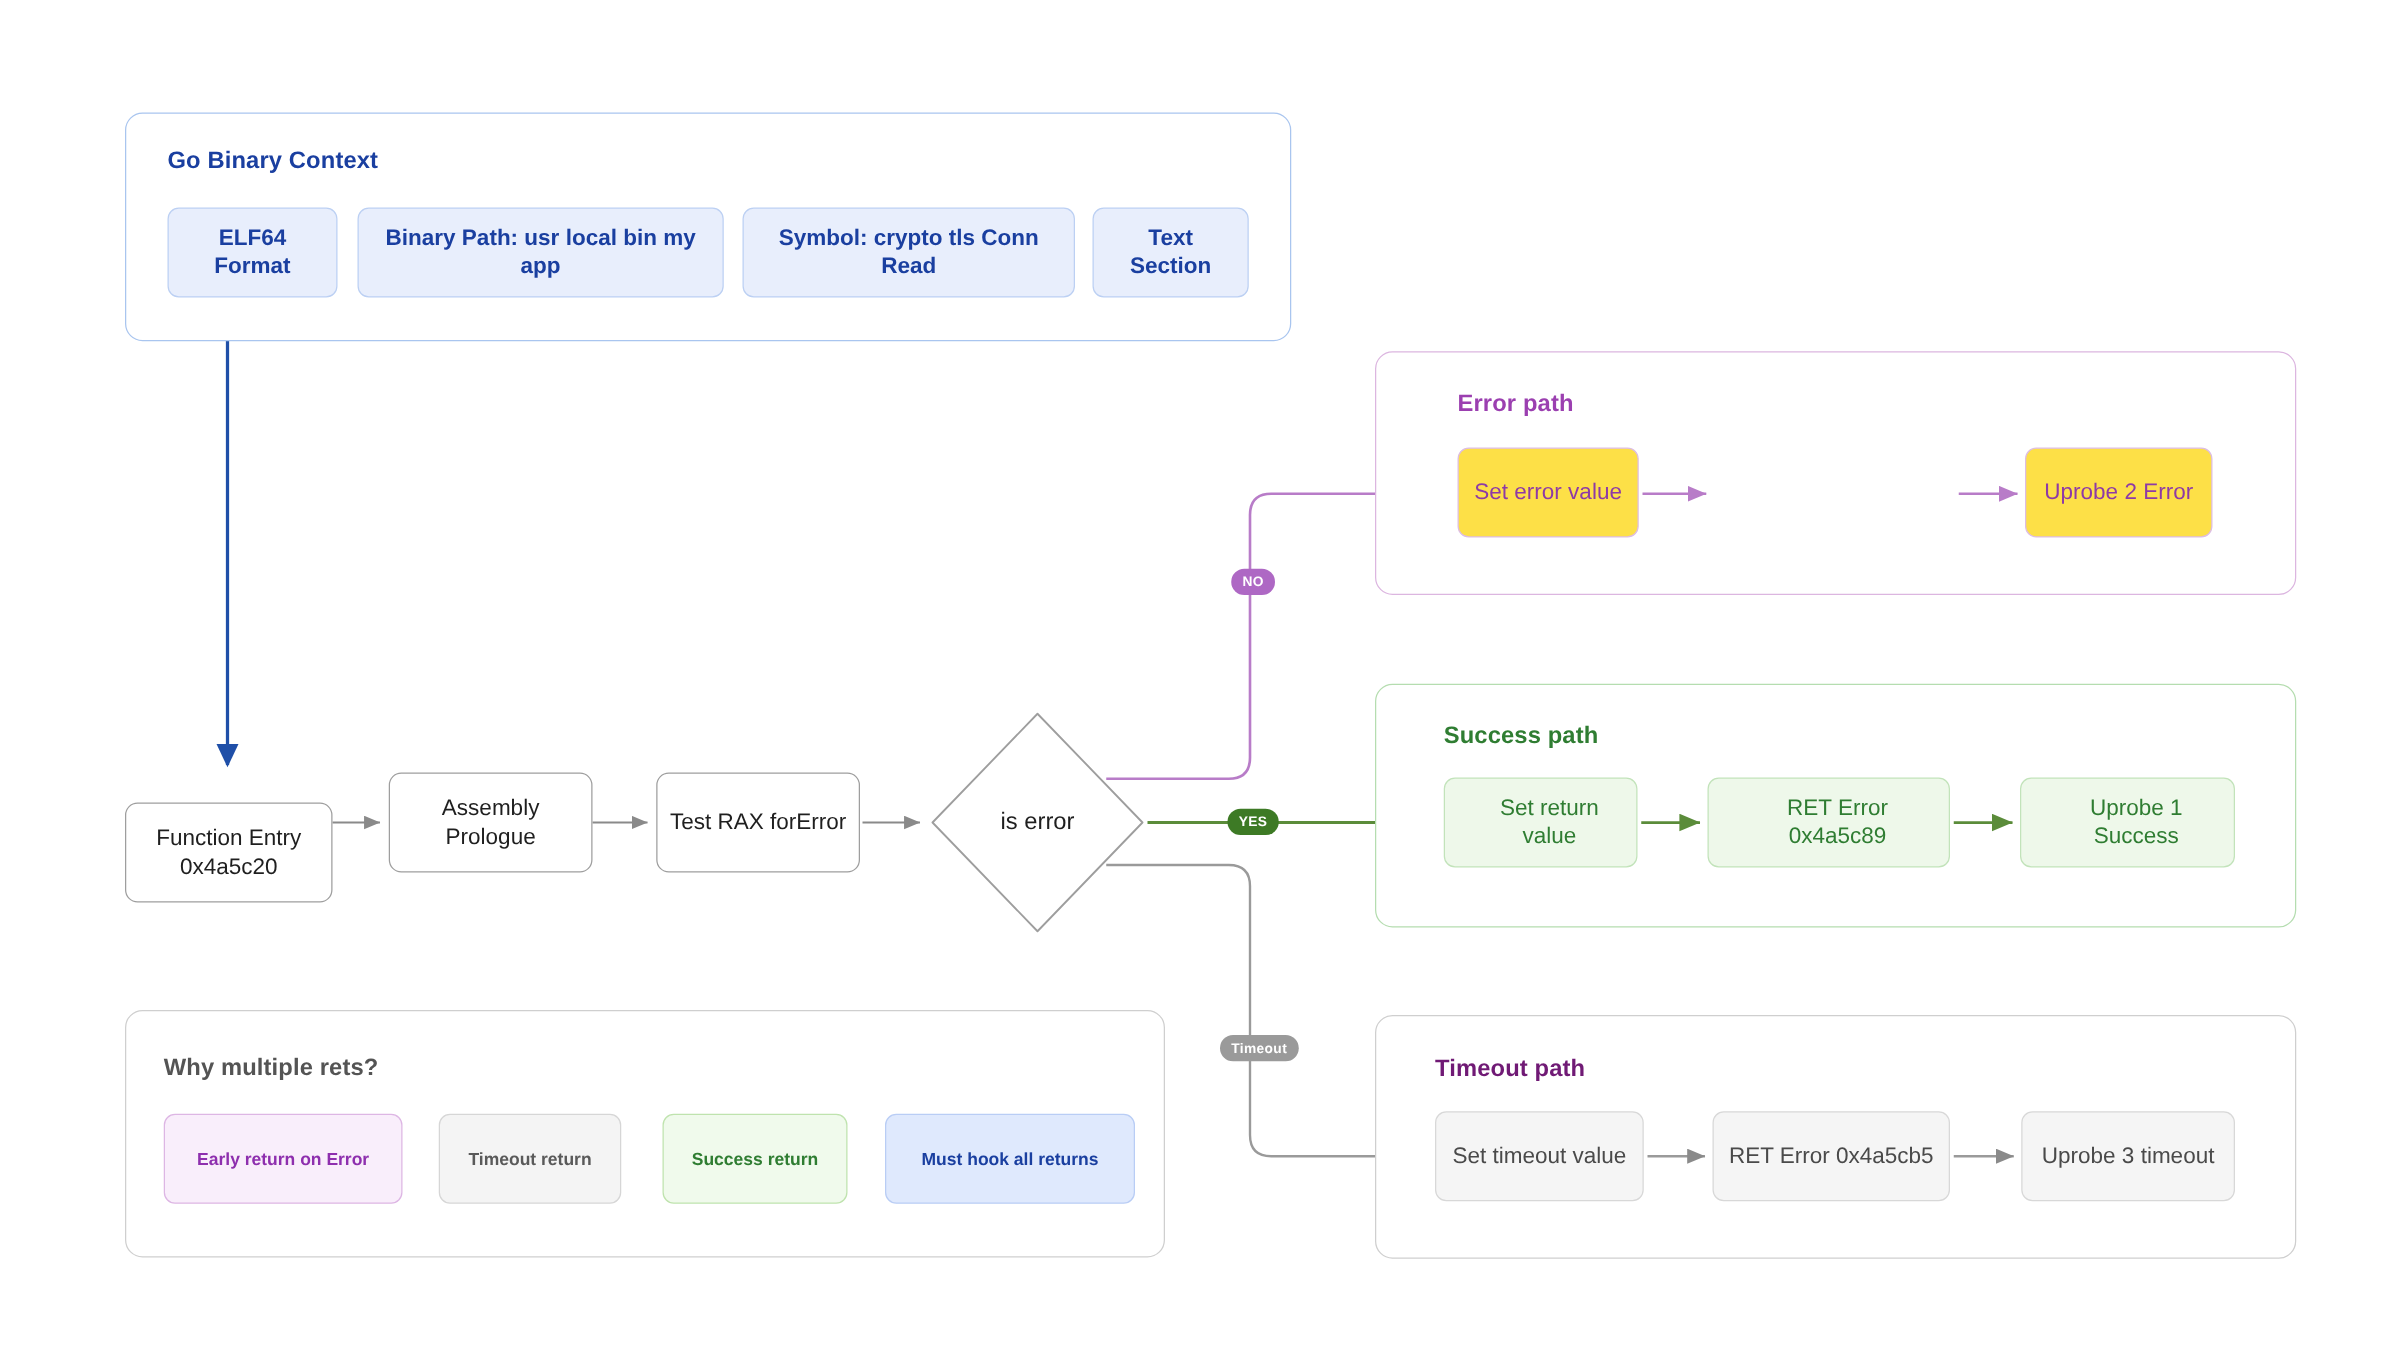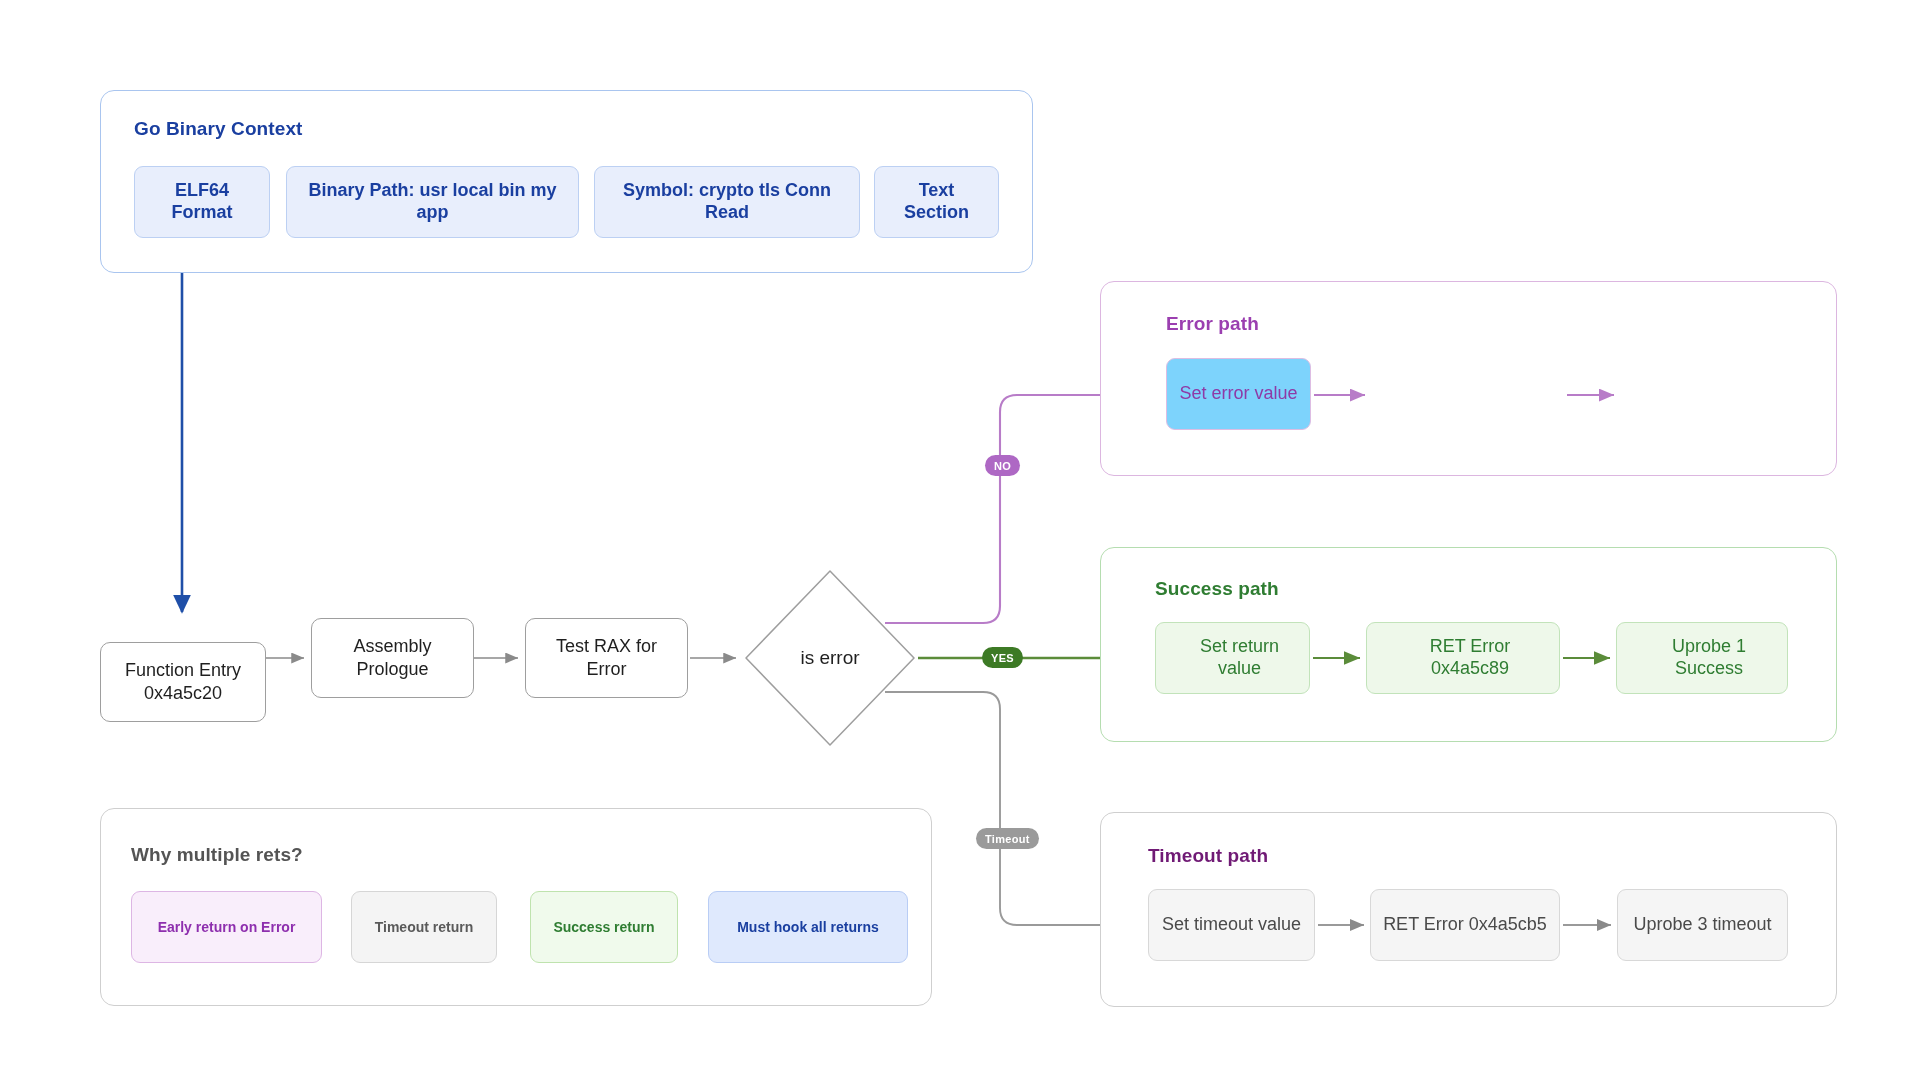--- a/index.html
+++ b/index.html
@@ -27,21 +27,21 @@
   .t-err{color:#9b3fb0;}
   .t-suc{color:#2f7d32;}
   .t-tmo{color:#701a75;}
   .t-why{color:#545454;}
 
   
   .chip{position:absolute;display:flex;align-items:center;justify-content:center;
         border-radius:9px;box-sizing:border-box;text-align:center;
         font-size:18px;font-weight:600;line-height:1.2;padding:0 10px;}
   .chip.blue{background:#e8eefc;border:1.4px solid #bcd0f3;color:#1a3fa0;}
-  .chip.purple{background:#7dd3fc;border:1.4px solid #ddbde3;color:#8e3aa6;font-weight:500;}
+  .chip.purple{background:#fde047;border:1.4px solid #ddbde3;color:#8e3aa6;font-weight:500;}
   .chip.green{background:#eef8ea;border:1.4px solid #c2e3ba;color:#2f7d32;font-weight:500;padding-left:24px;}
   .chip.gray{background:#f5f5f5;border:1.4px solid #d8d8d8;color:#4a4a4a;font-weight:500;}
 
   
   .wchip{position:absolute;display:flex;align-items:center;justify-content:center;
         border-radius:9px;box-sizing:border-box;text-align:center;font-size:14px;font-weight:600;padding:0 10px;}
   .wchip.purple{background:#f9eefb;border:1.5px solid #ddb6e4;color:#8e2fae;}
   .wchip.gray{background:#f4f4f4;border:1.5px solid #d6d6d6;color:#5a5a5a;}
   .wchip.green{background:#f0faec;border:1.5px solid #bfe3ae;color:#2f7d32;}
   .wchip.blue{background:#dfe9fd;border:1.5px solid #b9cdf5;color:#1a3fa0;}
@@ -109,40 +109,41 @@
   <div class="node" style="left:100px;top:618px;width:166px;height:80px;flex-direction:column;margin-top:24px;">
     <span>Function Entry</span>
     <span>0x4a5c20</span>
   </div>
 
   <div class="node" style="left:311px;top:618px;width:163px;height:80px;flex-direction:column;">
     <span>Assembly</span>
     <span>Prologue</span>
   </div>
 
-  <div class="node" style="left:525px;top:618px;width:163px;height:80px;flex-direction:column;">
+  <div class="node" style="left:525px;top:618px;width:163px;height:80px;flex-direction:row;">
     <span>Test RAX for</span>
     <span>Error</span>
   </div>
 
   <div class="diamond-wrap" style="left:741px;top:566px;width:178px;height:184px;">
     <svg width="178" height="184" viewBox="0 0 178 184">
       <path d="M89,5 L173,92 L89,179 L5,92 Z" fill="#ffffff" stroke="#9e9e9e" stroke-width="1.5" stroke-linejoin="round"></path>
     </svg>
     <div class="diamond-label">is error</div>
   </div>
 
   <div class="badge no" style="left:985px;top:455px;">NO</div>
   <div class="badge yes" style="left:982px;top:647px;">YES</div>
   <div class="badge timeout" style="left:976px;top:828px;">Timeout</div>
 
   <div class="panel err" style="left:1100px;top:281px;width:737px;height:195px;"></div>
   <div class="panel-title t-err" style="left:1166px;top:313px;">Error path</div>
 
   <div class="chip purple" style="left:1166px;top:358px;width:145px;height:72px;">Set error value</div>
+  <div class="chip purple" style="left:1620px;top:358px;width:150px;height:72px;">Uprobe 2 Error</div>
 
   <svg class="edges" viewBox="0 0 1920 1090">
     <path d="M1314,395 L1365,395" fill="none" stroke="#b87cc8" stroke-width="2" marker-end="url(#ah-purple)"></path>
     <path d="M1567,395 L1614,395" fill="none" stroke="#b87cc8" stroke-width="2" marker-end="url(#ah-purple)"></path>
   </svg>
 
   <div class="panel suc" style="left:1100px;top:547px;width:737px;height:195px;"></div>
   <div class="panel-title t-suc" style="left:1155px;top:578px;">Success path</div>
 
   <div class="chip green" style="left:1155px;top:622px;width:155px;height:72px;">Set return value</div>

